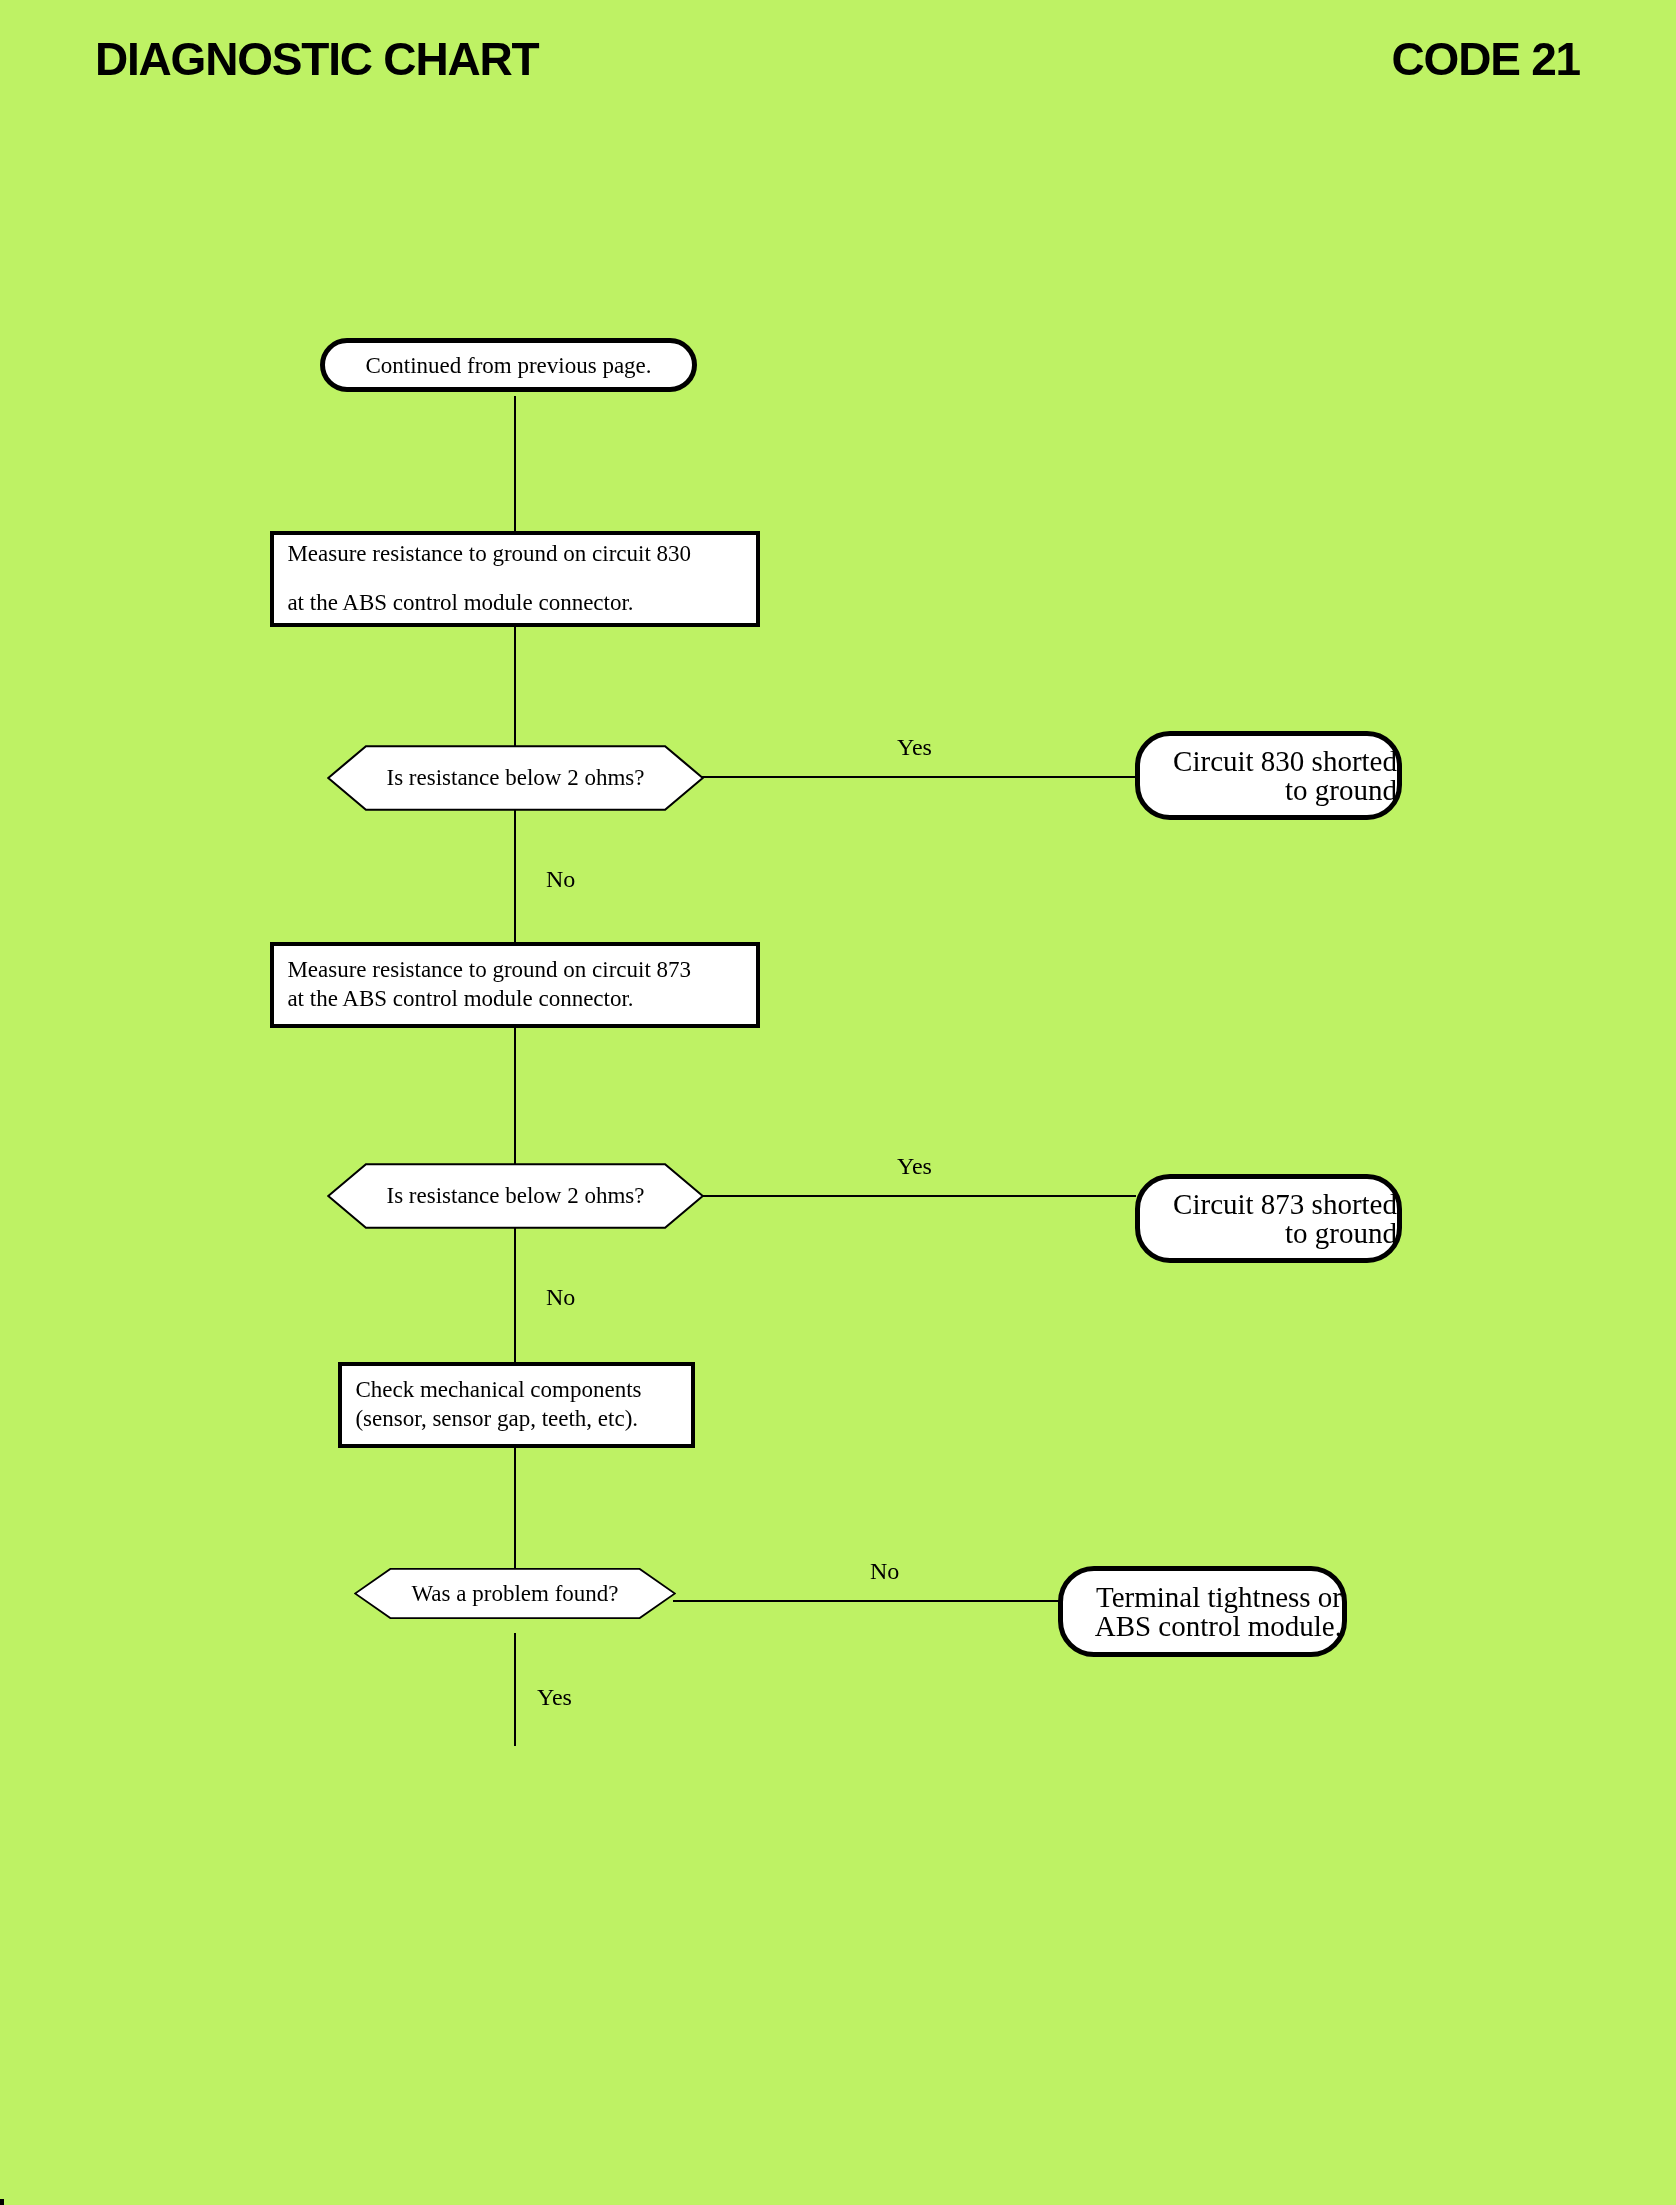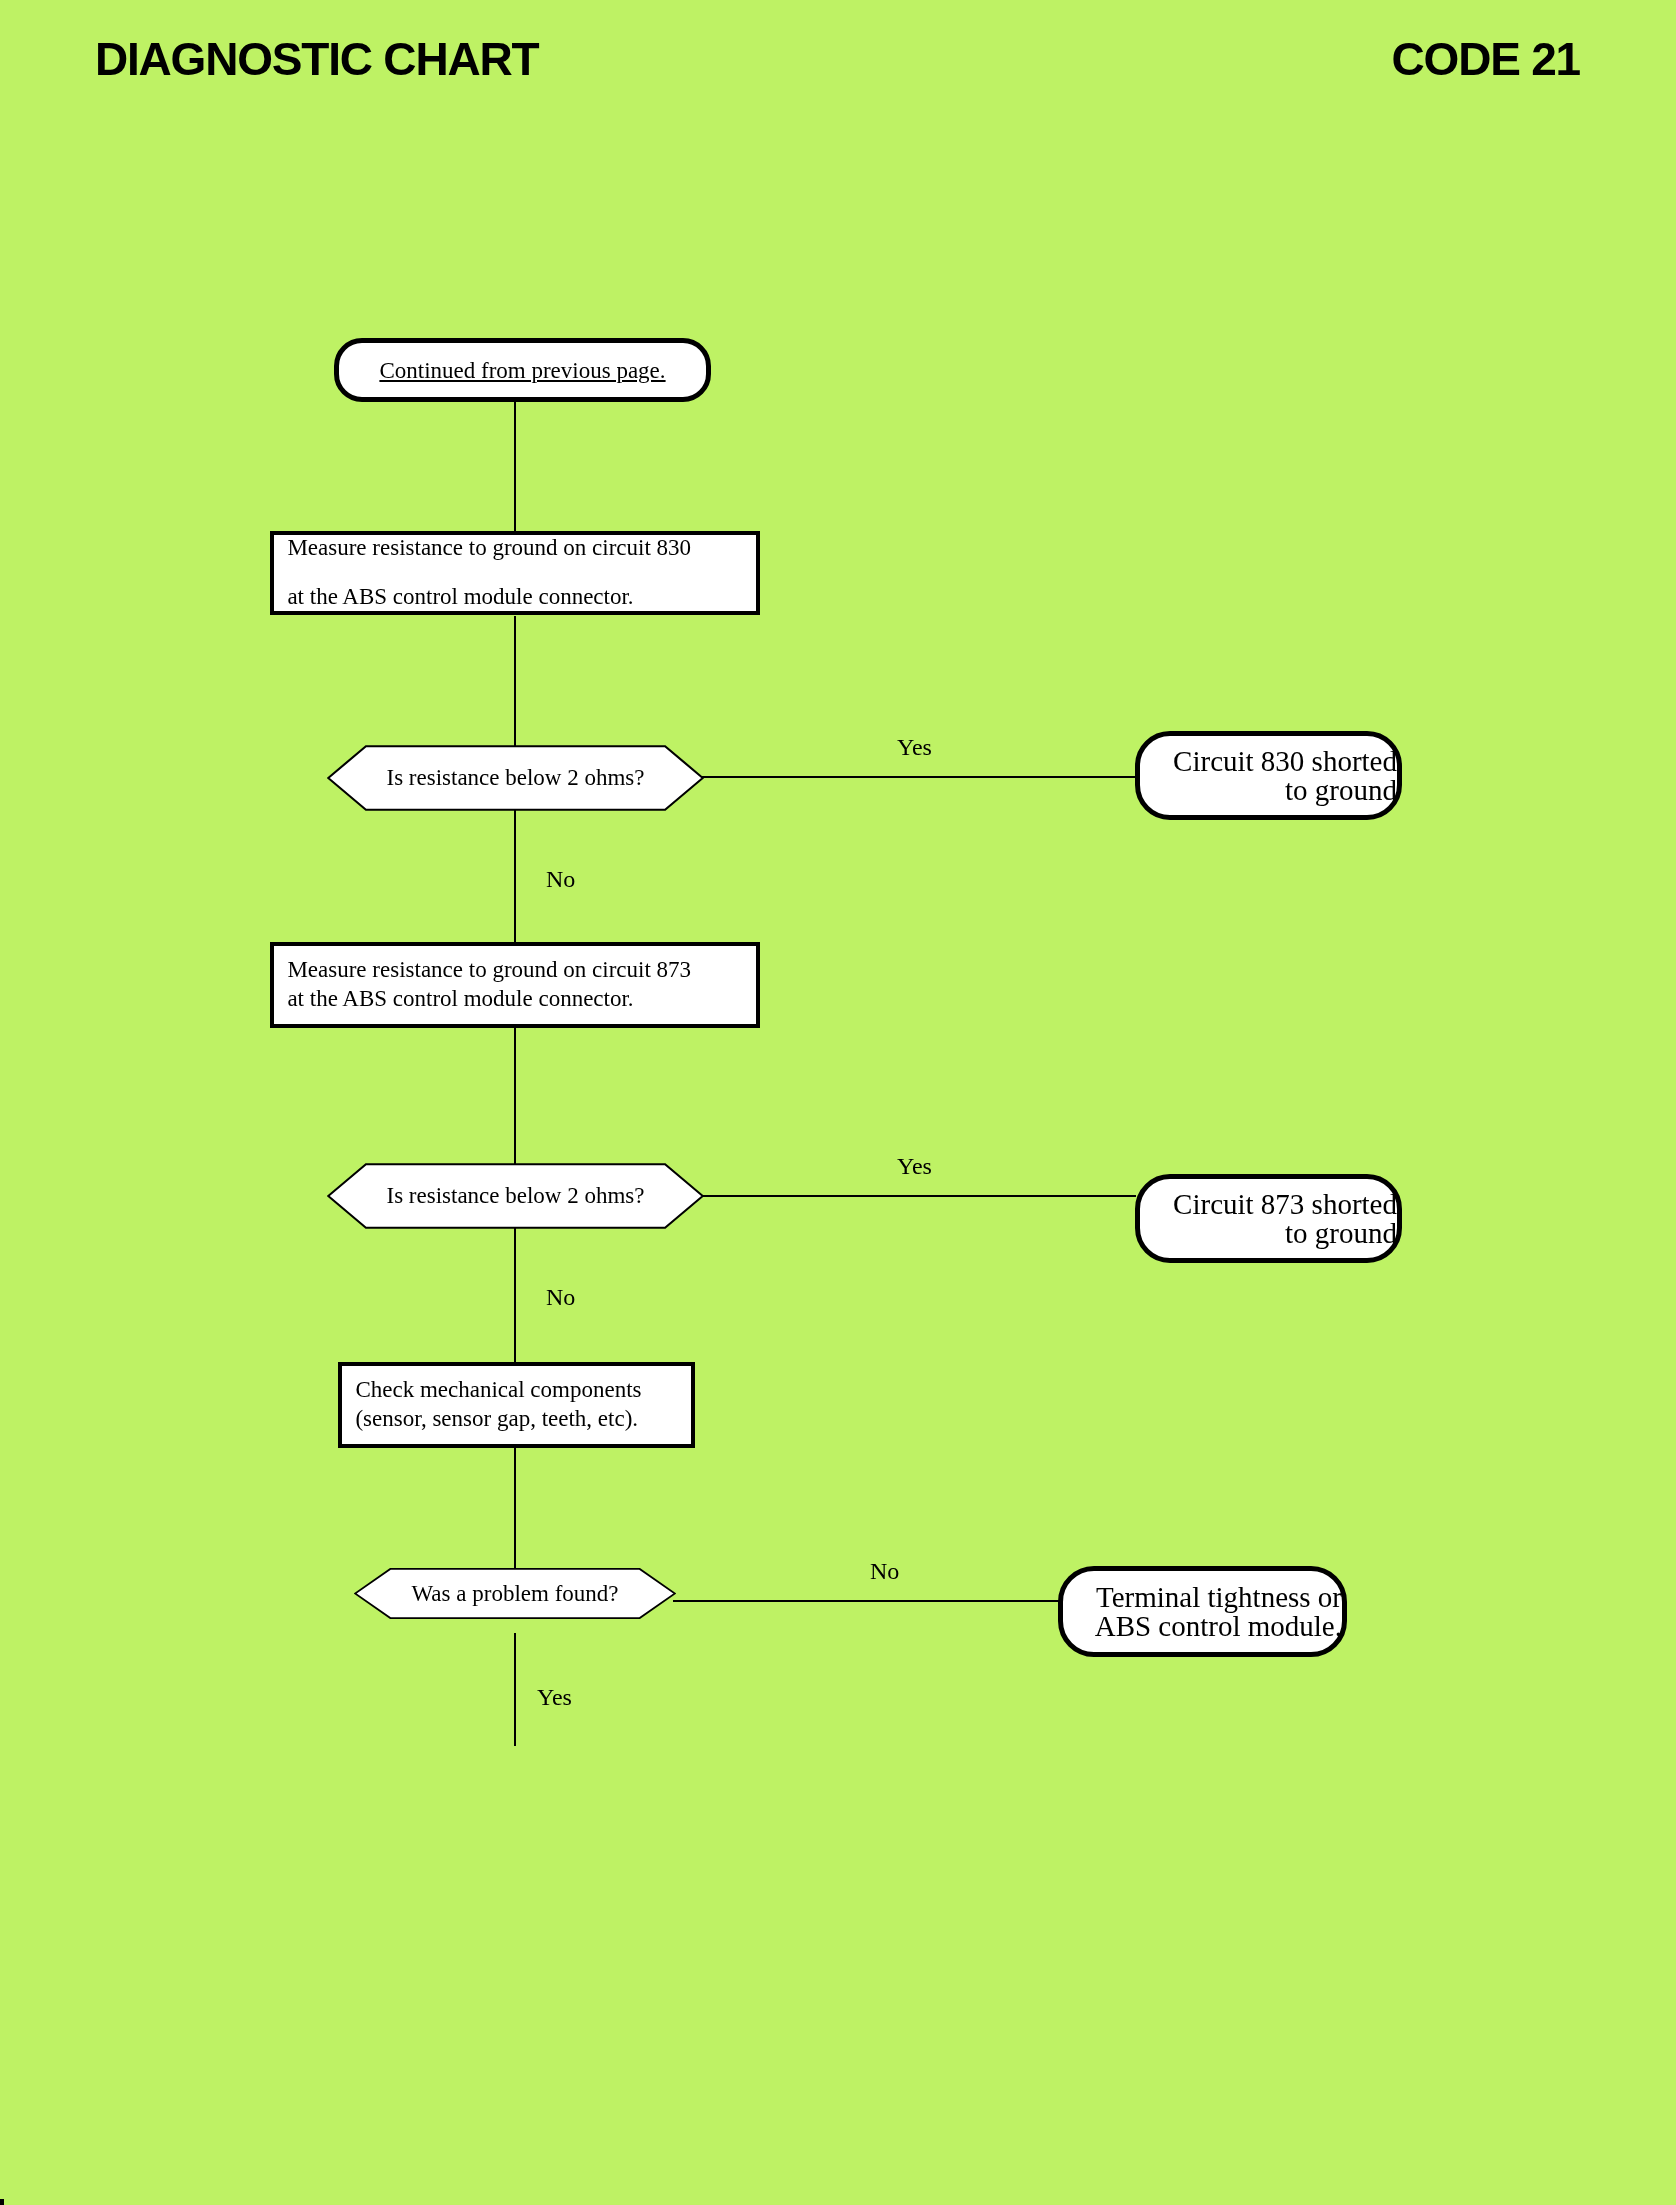--- a/index.html
+++ b/index.html
@@ -100,25 +100,25 @@
   <div class="connector v" style="left:514px; top:808px; height:134px;"></div>
   <div class="connector v" style="left:514px; top:1027px; height:139px;"></div>
   <div class="connector v" style="left:514px; top:1227px; height:136px;"></div>
   <div class="connector v" style="left:514px; top:1447px; height:122px;"></div>
   <div class="connector v" style="left:514px; top:1633px; height:113px;"></div>
 
   <div class="connector h" style="left:700px; top:776px; width:436px;"></div>
   <div class="connector h" style="left:700px; top:1195px; width:436px;"></div>
   <div class="connector h" style="left:673px; top:1600px; width:453px;"></div>
 
-  <div class="terminal centered" style="left:334px; top:338px; width:377px; height:64px; border-radius:28px; font-size:23px;text-decoration:underline;">
+  <div class="terminal centered" style="left:320px; top:338px; width:377px; height:54px; border-radius:28px; font-size:23px;">
     <span>Continued from previous page.</span>
   </div>
 
-  <div class="process" style="left:270px; top:531px; width:490px; height:84px;gap:20px;">
+  <div class="process" style="left:270px; top:531px; width:490px; height:96px;gap:20px;">
     <div>Measure resistance to ground on circuit 830</div>
     <div>at the ABS control module connector.</div>
   </div>
 
   <div class="decision" style="left:327px; top:745px; width:377px; height:66px;">
     <svg viewBox="0 0 620 108" preserveAspectRatio="none">
       <polygon class="hex-shape" points="64,2 556,2 618,54 556,106 64,106 2,54"></polygon>
     </svg>
     <span class="hex-label">Is resistance below 2 ohms?</span>
   </div>

